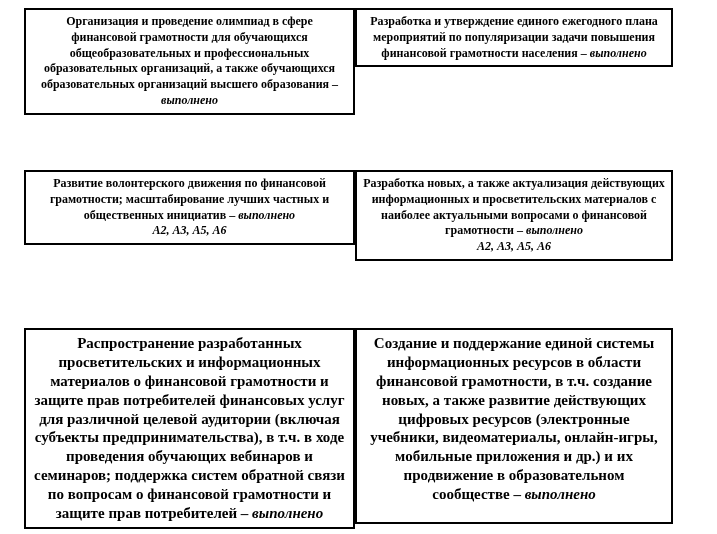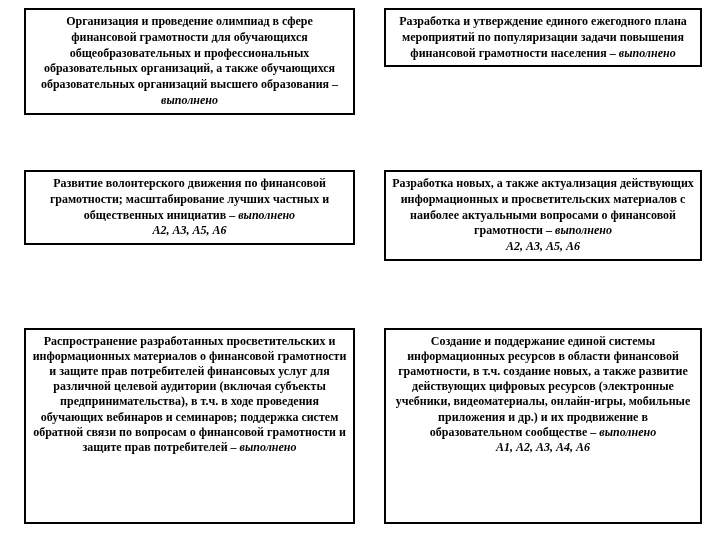--- a/index.html
+++ b/index.html
@@ -9,21 +9,20 @@
   }
   .slide {
     position: relative;
     width: 717px;
     height: 534px;
     background: #ffffff;
     box-sizing: border-box;
     padding: 8px 15px 6px 24px;
     display: grid;
     grid-template-columns: 331px 318px;
-    column-gap: 29px;
     grid-template-rows: 162px 158px auto;
     align-items: start;
     font-family: "Liberation Serif", serif;
   }
   .box {
     border: 2px solid #000000;
     background: #ffffff;
     color: #000000;
     font-weight: bold;
     text-align: center;
@@ -32,21 +31,21 @@
     padding: 4px 6px;
     box-sizing: border-box;
     overflow: hidden;
   }
   .box .status,
   .box .codes {
     font-style: italic;
     text-align: center;
   }
   .box.small {
-    font-size: 12px;
+    font-size: 15px;
     line-height: 1.26;
     min-height: 196px;
   }
 </style>
 </head>
 <body>
 
 <div class="slide">
 
   <div class="box">
@@ -72,16 +71,15 @@
   </div>
 
   <div class="box small">
     <span class="text">Распространение разработанных просветительских и информационных материалов о финансовой грамотности и защите прав потребителей финансовых услуг для различной целевой аудитории (включая субъекты предпринимательства), в т.ч. в ходе проведения обучающих вебинаров и семинаров; поддержка систем обратной связи по вопросам о финансовой грамотности и защите прав потребителей –</span>
     <span class="status">выполнено</span>
   </div>
 
   <div class="box small">
     <span class="text">Создание и поддержание единой системы информационных ресурсов в области финансовой грамотности, в т.ч. создание новых, а также развитие действующих цифровых ресурсов (электронные учебники, видеоматериалы, онлайн-игры, мобильные приложения и др.) и их продвижение в образовательном сообществе –</span>
     <span class="status">выполнено</span>
-    <div class="codes">А1, А2, А3, А4, А6</div>
   </div>
 
 </div>
 
 </body></html>

